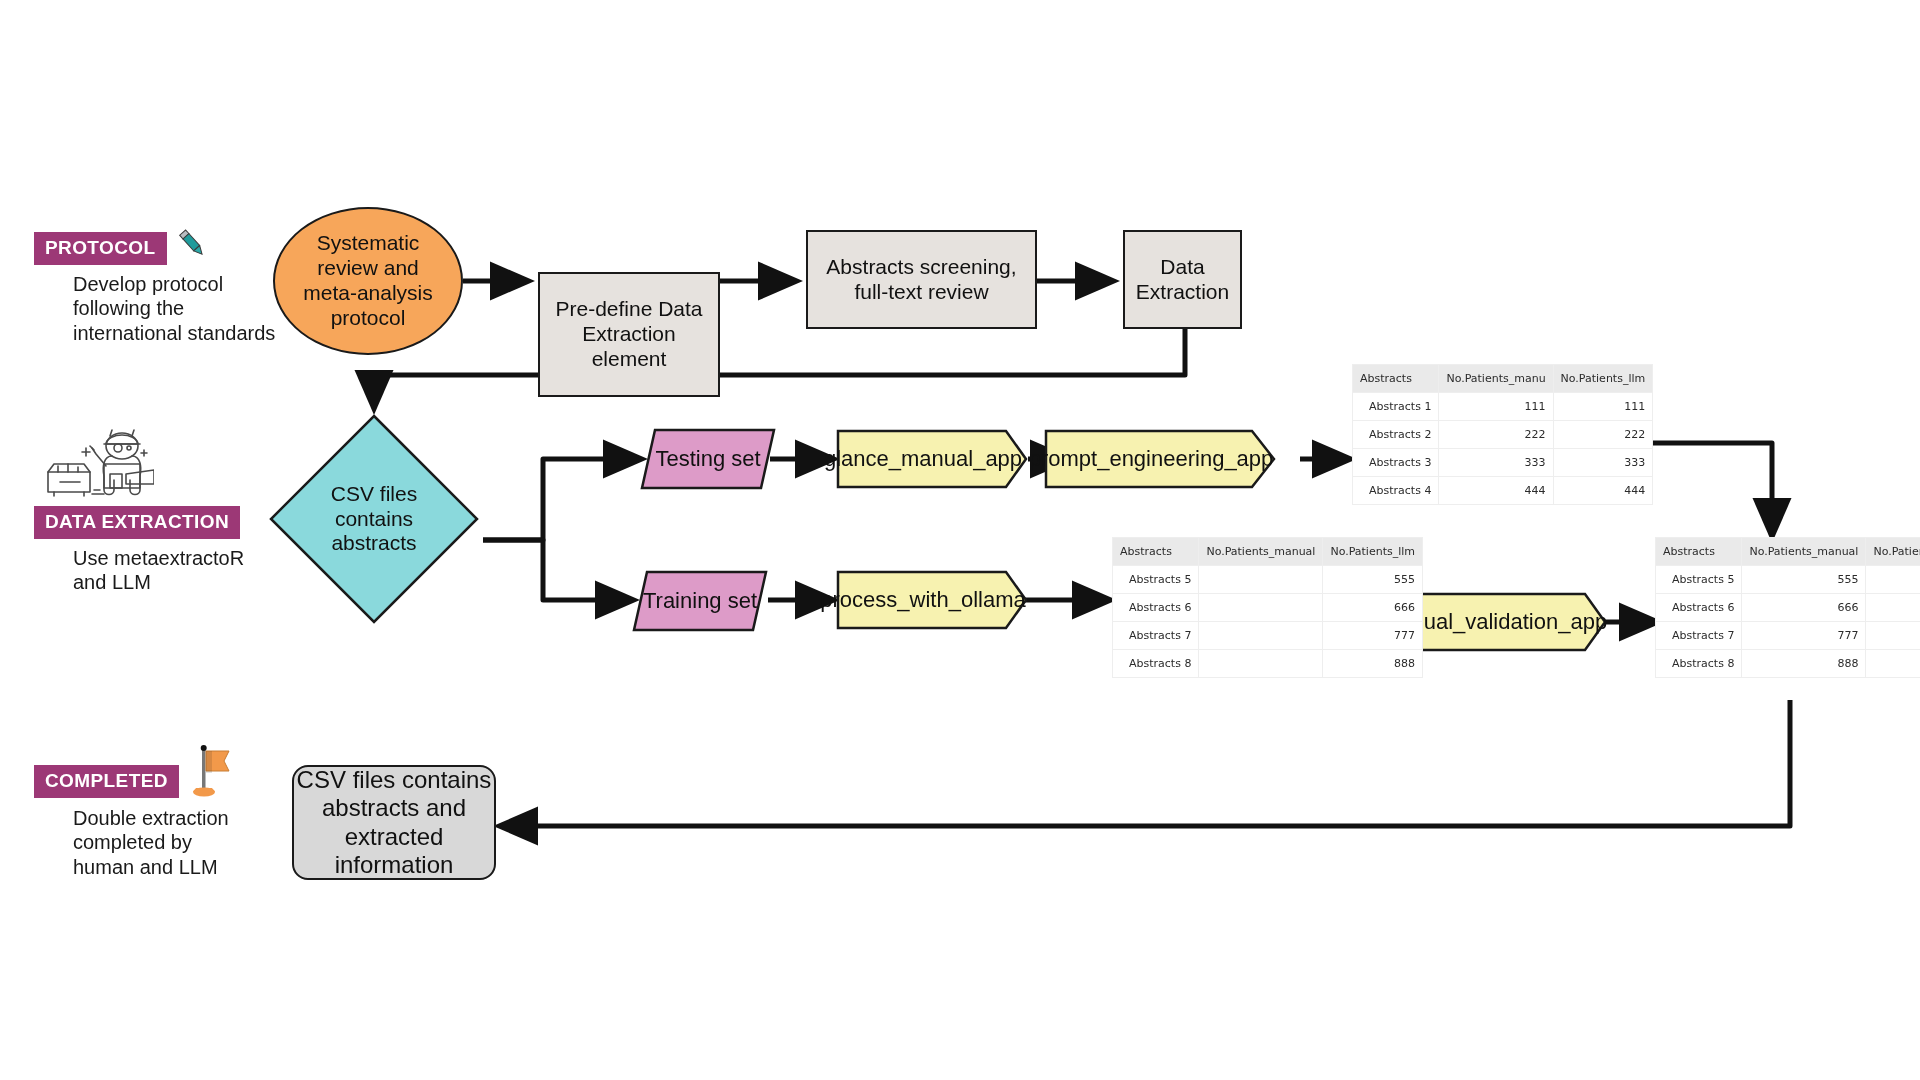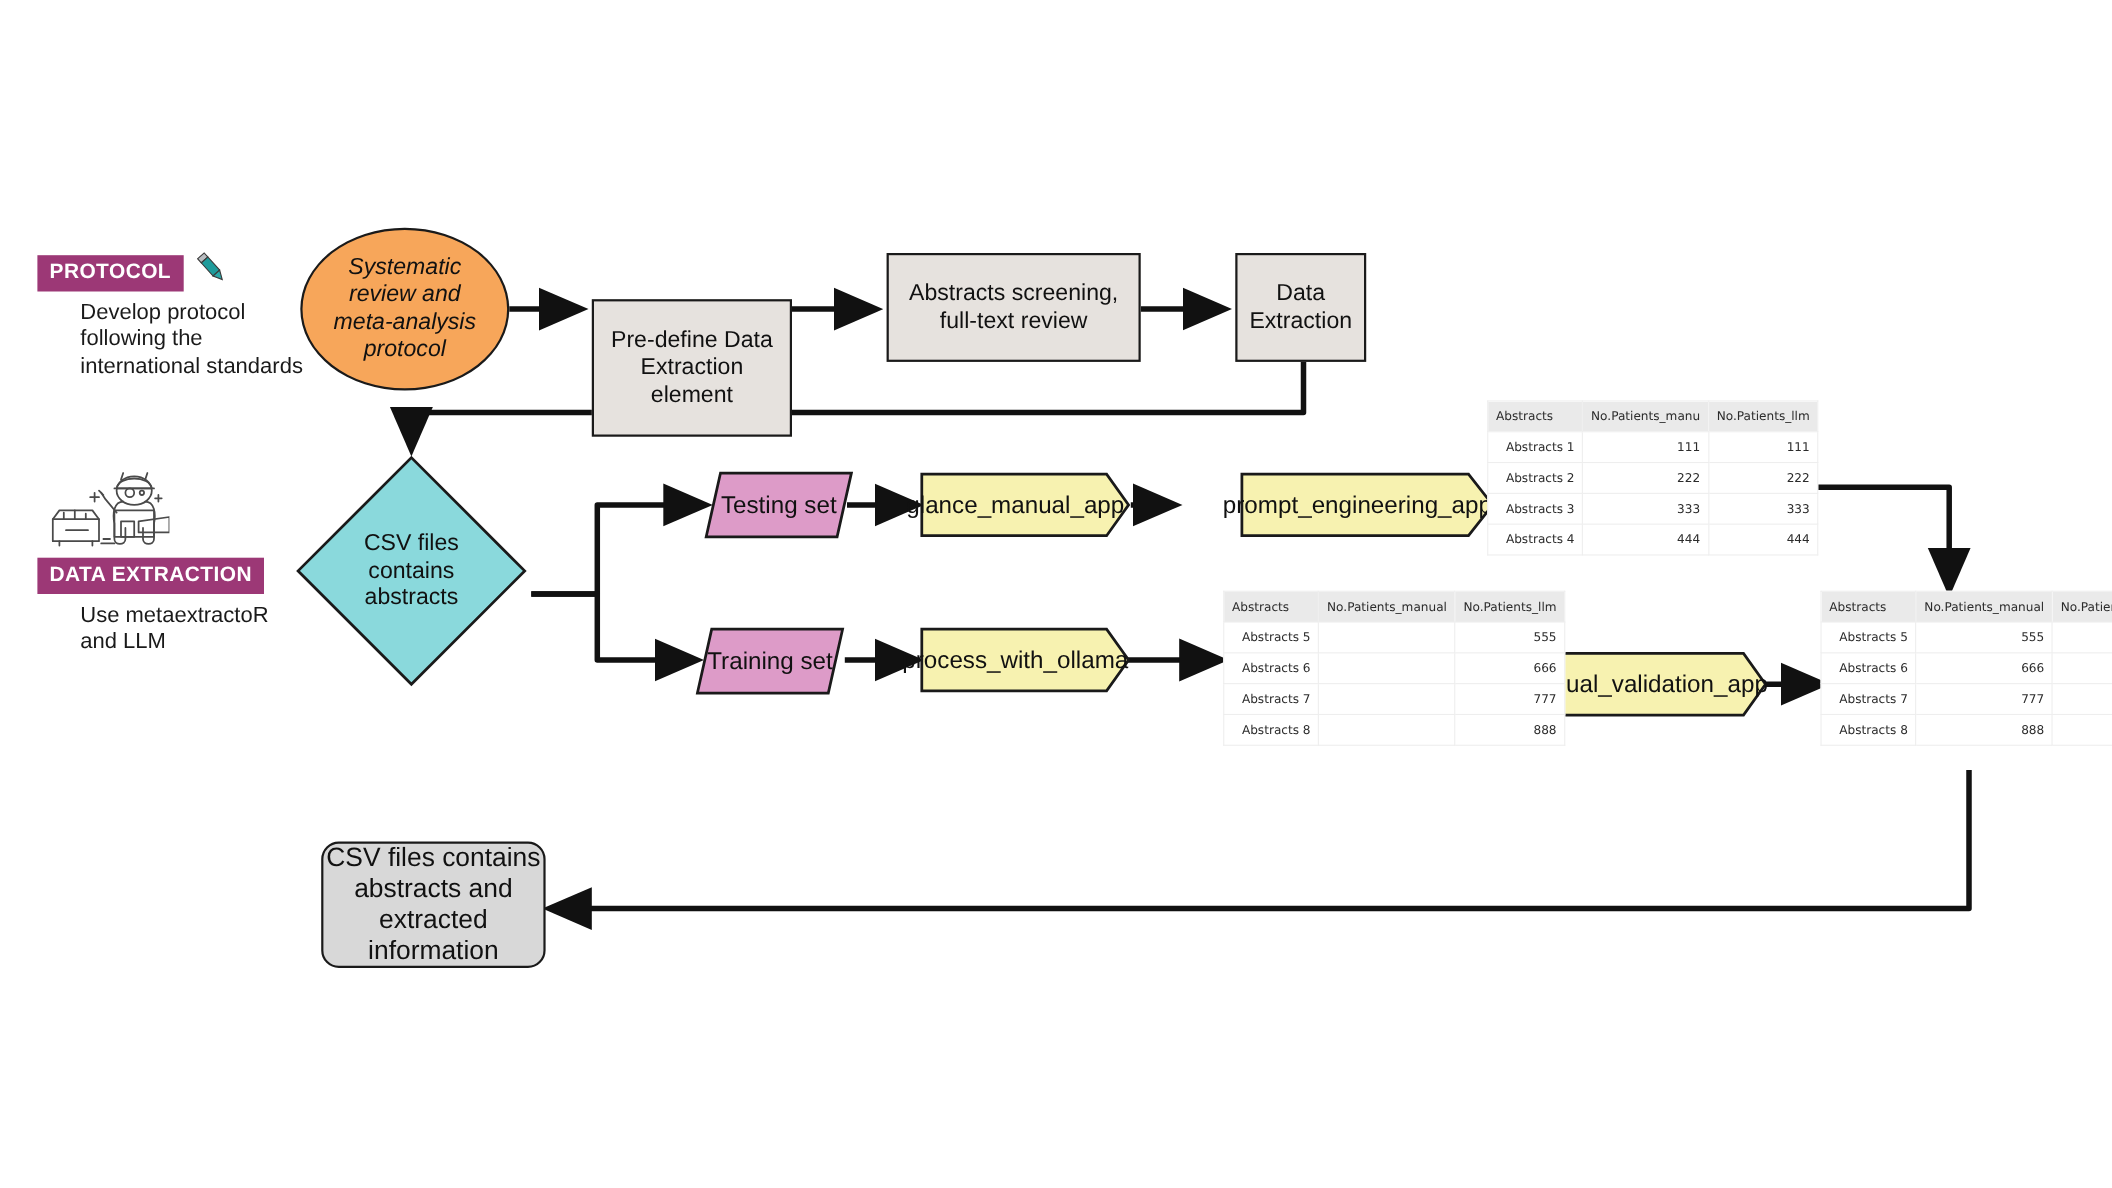--- a/index.html
+++ b/index.html
@@ -18,21 +18,20 @@
   
   .node{position:absolute;box-sizing:border-box;display:flex;align-items:center;justify-content:center;text-align:center;line-height:1.18;}
 
   .proc{
     background:#e6e2de;border:2px solid #1a1a1a;
     font-size:21px;
   }
   .ellipse{
     background:#f7a65a;border:2px solid #1a1a1a;border-radius:50%;
     font-size:21px;
-    font-style:italic;
   }
   .rounded{
     background:#d8d8d8;border:2px solid #1a1a1a;border-radius:16px;
     font-size:24px;
   }
   .diamond-wrap{position:absolute;}
   .diamond-shape{position:absolute;left:0;top:0;}
   .diamond-label{position:absolute;left:0;top:0;width:100%;height:100%;
     display:flex;align-items:center;justify-content:center;text-align:center;
     font-size:21px;line-height:1.18;}
@@ -166,20 +165,36 @@
         <path d="M110,30 L110,36 M107,33 L113,33"></path>
       </g>
     </svg>
     <div style="margin-top:4px;">
       <span class="badge">DATA EXTRACTION</span>
     </div>
     <div class="legend-desc">Use metaextractoR
 and LLM</div>
   </div>
 
+  <div class="legend" style="left:34px;top:765px;width:270px;">
+    <div style="display:flex;align-items:flex-start;gap:10px;">
+      <span class="badge">COMPLETED</span>
+      <svg width="44" height="58" viewBox="0 0 44 58" style="margin-top:-24px;">
+        <rect x="13" y="8" width="3.5" height="42" fill="#777777"></rect>
+        <circle cx="14.7" cy="7" r="3" fill="#111111"></circle>
+        <path d="M17,10 L40,10 L35,20 L40,30 L17,30 Z" fill="#f2994a" stroke="#c87c33" stroke-width="1"></path>
+        <path d="M17,10 L17,32 L23,32 L23,10 Z" fill="#111111" opacity="0.12"></path>
+        <ellipse cx="15" cy="51" rx="11" ry="4.5" fill="#f2994a"></ellipse>
+        <path d="M4,51 L26,51 L23,47 L7,47 Z" fill="#f2994a"></path>
+      </svg>
+    </div>
+    <div class="legend-desc">Double extraction
+completed by
+human and  LLM</div>
+  </div>
 
   <div class="node ellipse" style="left:273px;top:207px;width:190px;height:148px;">
     <span style="white-space:pre-line;">Systematic
 review and
 meta-analysis
 protocol</span>
   </div>
 
   <div class="node proc" style="left:538px;top:230px;width:182px;height:125px;margin-top:42px;">
     <span style="white-space:pre-line;">Pre-define Data
@@ -220,21 +235,21 @@
     <div class="para-label">Training set</div>
   </div>
 
   <div class="penta" style="left:836px;top:429px;width:192px;height:60px;">
     <svg class="penta-svg" width="192" height="60" viewBox="0 0 192 60" preserveAspectRatio="none">
       <polygon points="2,2 170,2 190,30 170,58 2,58" fill="#f7f2b0" stroke="#1a1a1a" stroke-width="2.5"></polygon>
     </svg>
     <div class="penta-label">glance_manual_app</div>
   </div>
 
-  <div class="penta" style="left:1127px;top:429px;width:232px;height:60px;text-align:right;">
+  <div class="penta" style="left:1044px;top:429px;width:232px;height:60px;text-align:right;">
     <svg class="penta-svg" width="232" height="60" viewBox="0 0 232 60" preserveAspectRatio="none">
       <polygon points="2,2 208,2 230,30 208,58 2,58" fill="#f7f2b0" stroke="#1a1a1a" stroke-width="2.5"></polygon>
     </svg>
     <div class="penta-label">prompt_engineering_app</div>
   </div>
 
   <div class="penta" style="left:836px;top:570px;width:192px;height:60px;">
     <svg class="penta-svg" width="192" height="60" viewBox="0 0 192 60" preserveAspectRatio="none">
       <polygon points="2,2 170,2 190,30 170,58 2,58" fill="#f7f2b0" stroke="#1a1a1a" stroke-width="2.5"></polygon>
     </svg>

